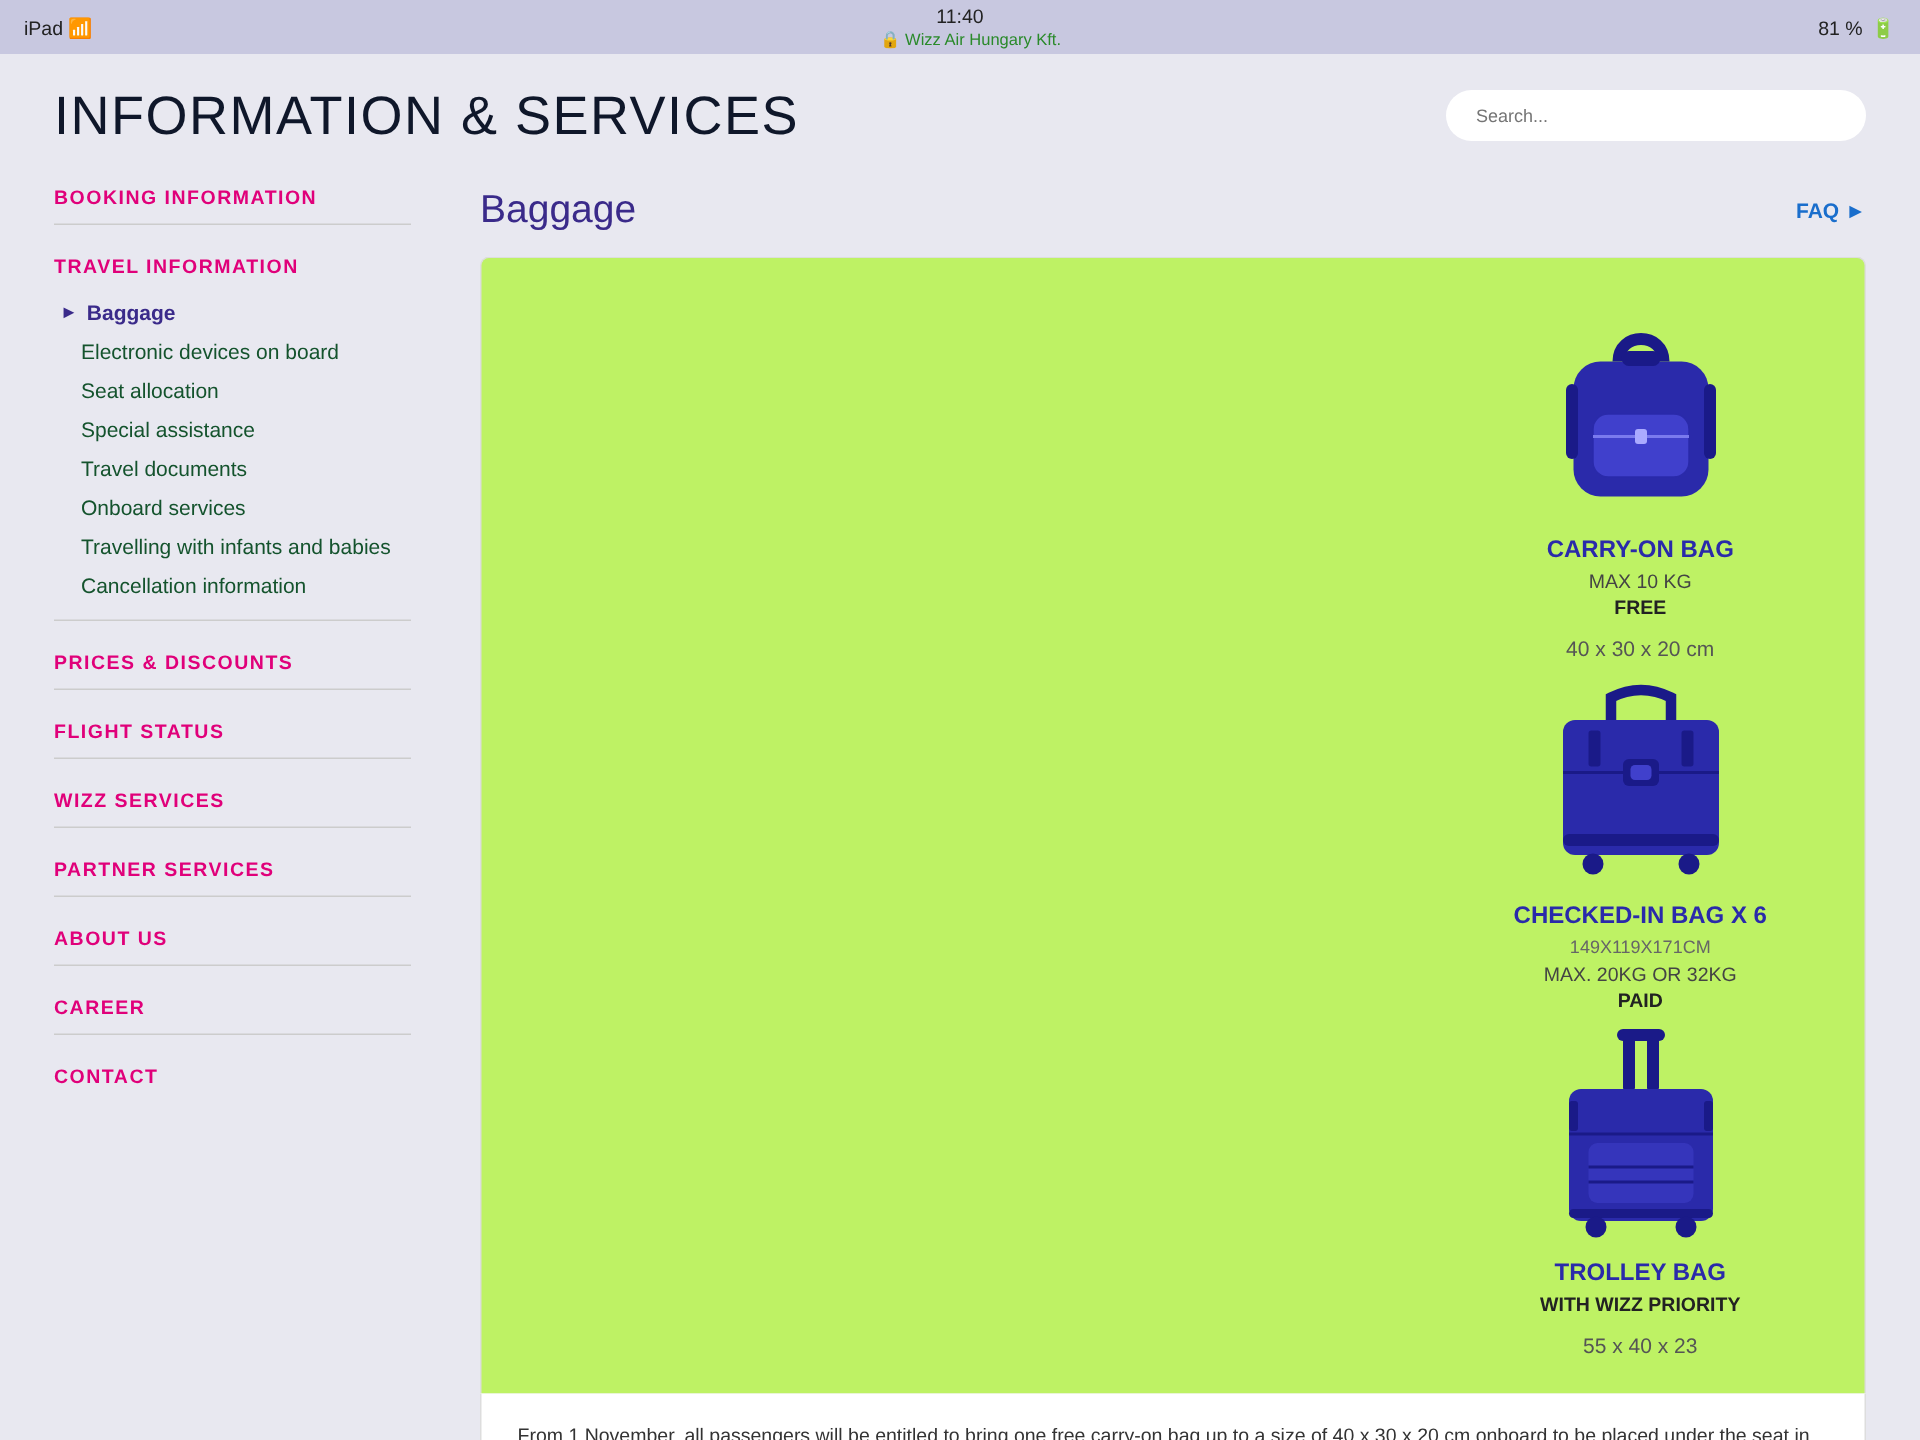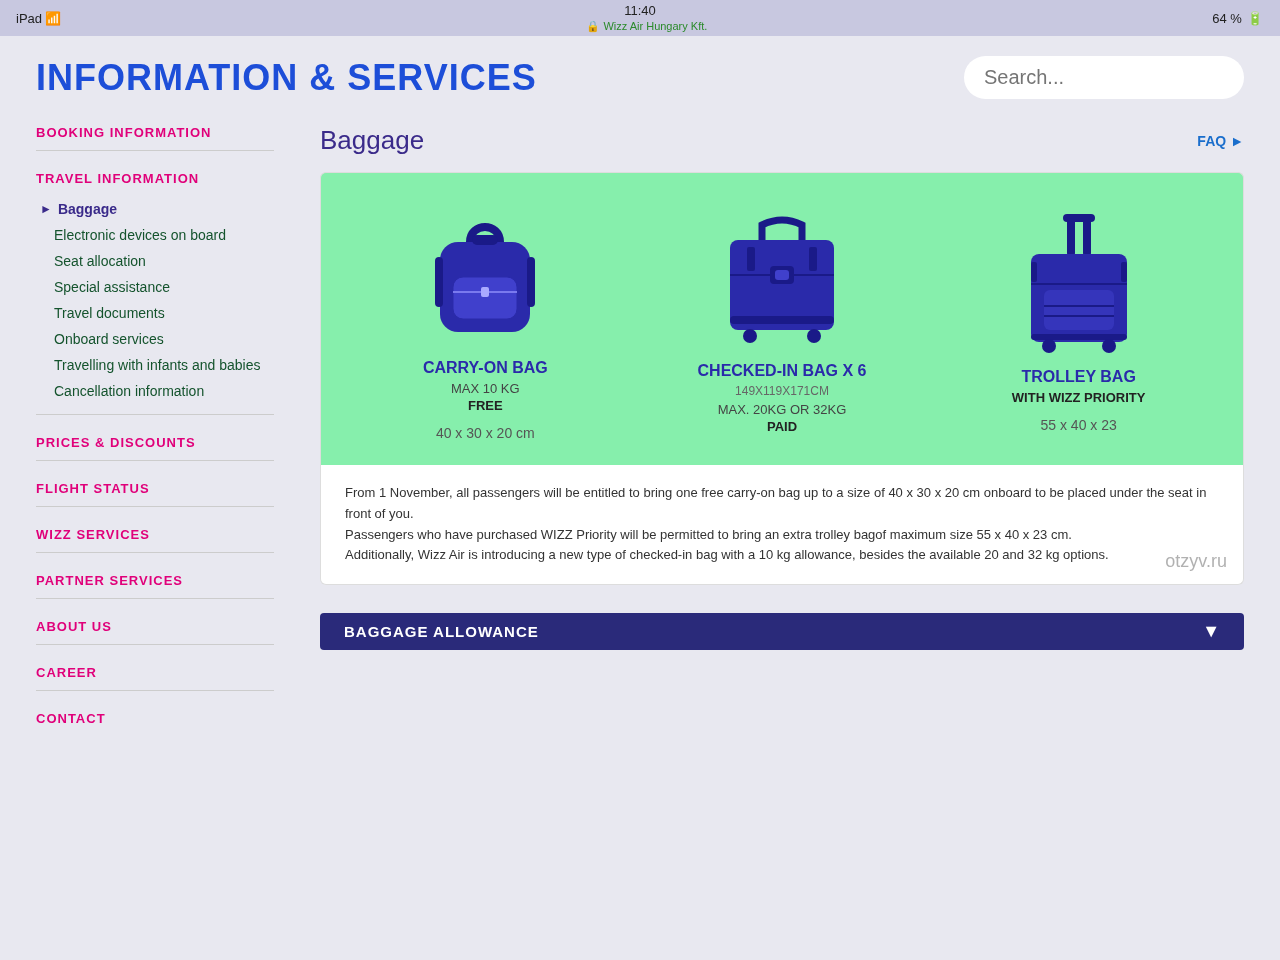--- a/index.html
+++ b/index.html
@@ -37,31 +37,31 @@
     
     .header {
       background: #e8e8f0;
       padding: 20px 36px 16px 36px;
       display: flex;
       align-items: center;
       justify-content: space-between;
     }
     .header-title {
       font-size: 36px;
-      font-weight: bold;
-      color: #1d4ed8;
+      font-weight: normal;
+      color: #0f172a;
       letter-spacing: 1px;
     }
     .search-bar {
       background: white;
       border-radius: 24px;
       padding: 10px 20px;
       width: 280px;
       border: none;
-      font-size: 20px;
+      font-size: 12px;
       color: #aaa;
       outline: none;
     }
 
     
     .main-layout {
       display: flex;
       padding: 0 0 0 0;
       min-height: 800px;
     }
@@ -132,30 +132,31 @@
       font-size: 14px;
       font-weight: bold;
       cursor: pointer;
       display: flex;
       align-items: center;
       gap: 4px;
     }
 
     
     .baggage-card-container {
-      background: #86efac;
+      background: #bef264;
       border-radius: 6px;
       padding: 24px 16px 24px 16px;
       display: flex;
       justify-content: space-around;
-      align-items: center;
+      align-items: flex-end;
       margin-bottom: 0;
       border: 1px solid #ddd;
       border-bottom: none;
       border-radius: 6px 6px 0 0;
+      flex-direction: column;
     }
 
     .baggage-card {
       display: flex;
       flex-direction: column;
       align-items: center;
       text-align: center;
       width: 30%;
     }
 
@@ -251,21 +252,21 @@
 </head>
 <body>
 
 <div class="status-bar">
   <span>iPad 📶</span>
   <span class="status-bar-center">
     <span>11:40</span><br>
     <span class="secure">🔒 Wizz Air Hungary Kft.</span>
   </span>
   <span class="status-bar-right">
-    <span>64 %</span>
+    <span>81 %</span>
     <span class="battery-icon">🔋</span>
   </span>
 </div>
 
 <div class="header">
   <span class="header-title">INFORMATION &amp; SERVICES</span>
   <input class="search-bar" type="text" placeholder="Search..." style="">
 </div>
 
 <div class="main-layout">

